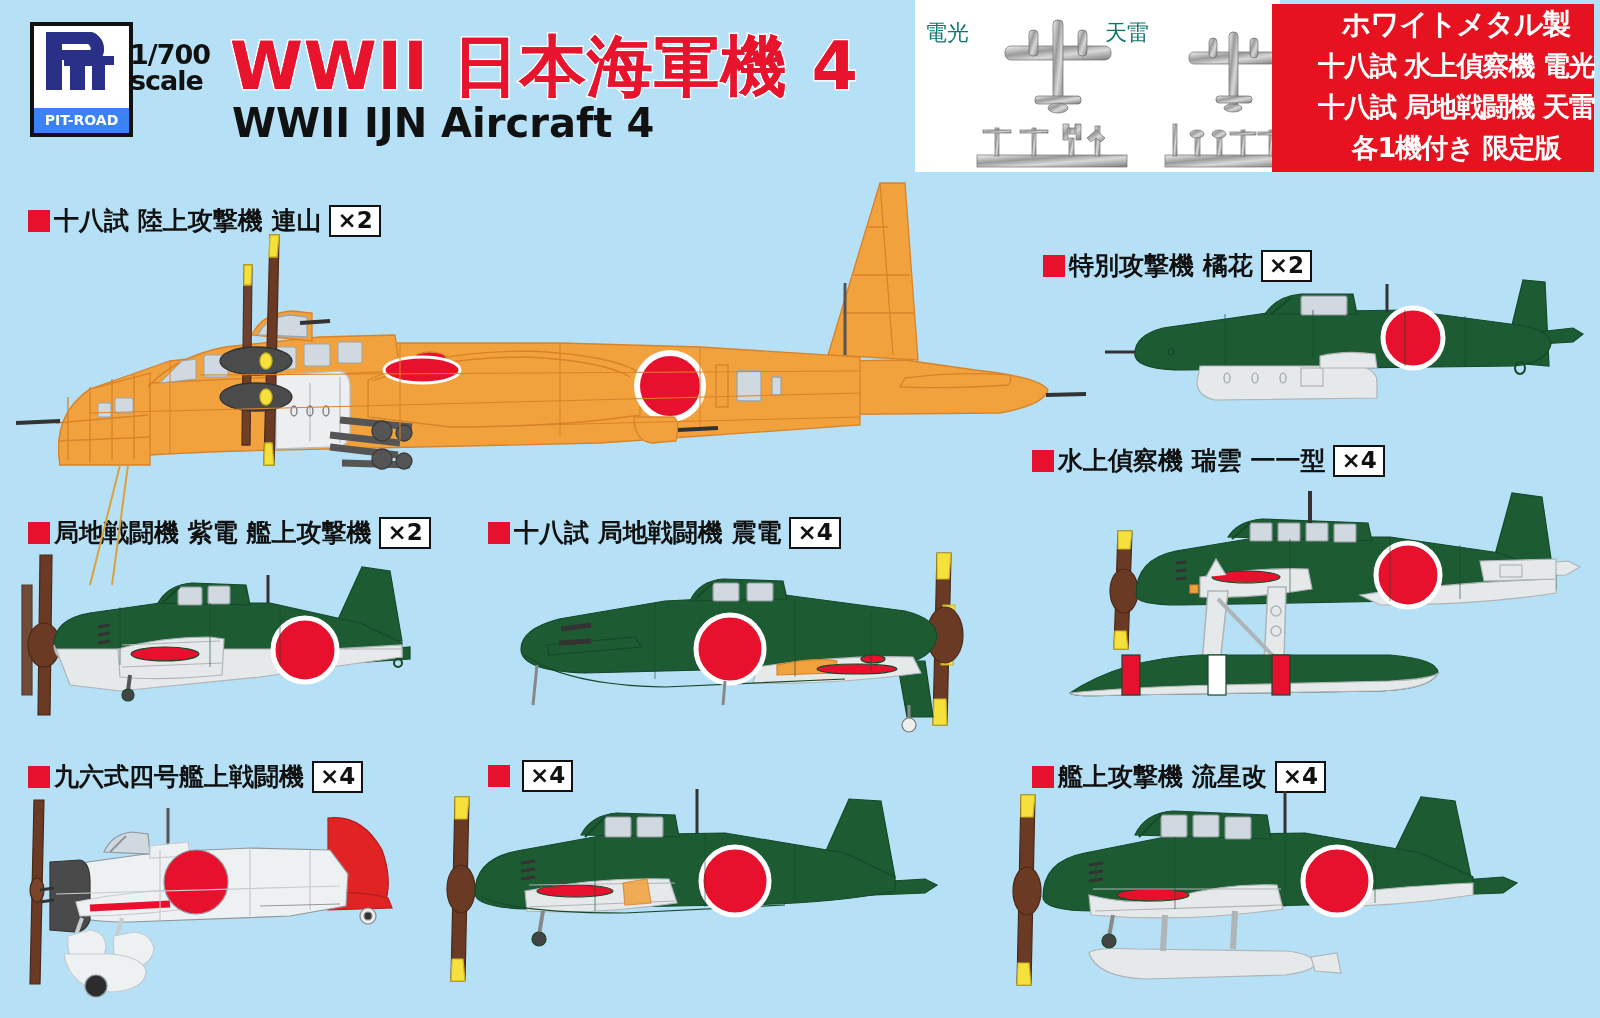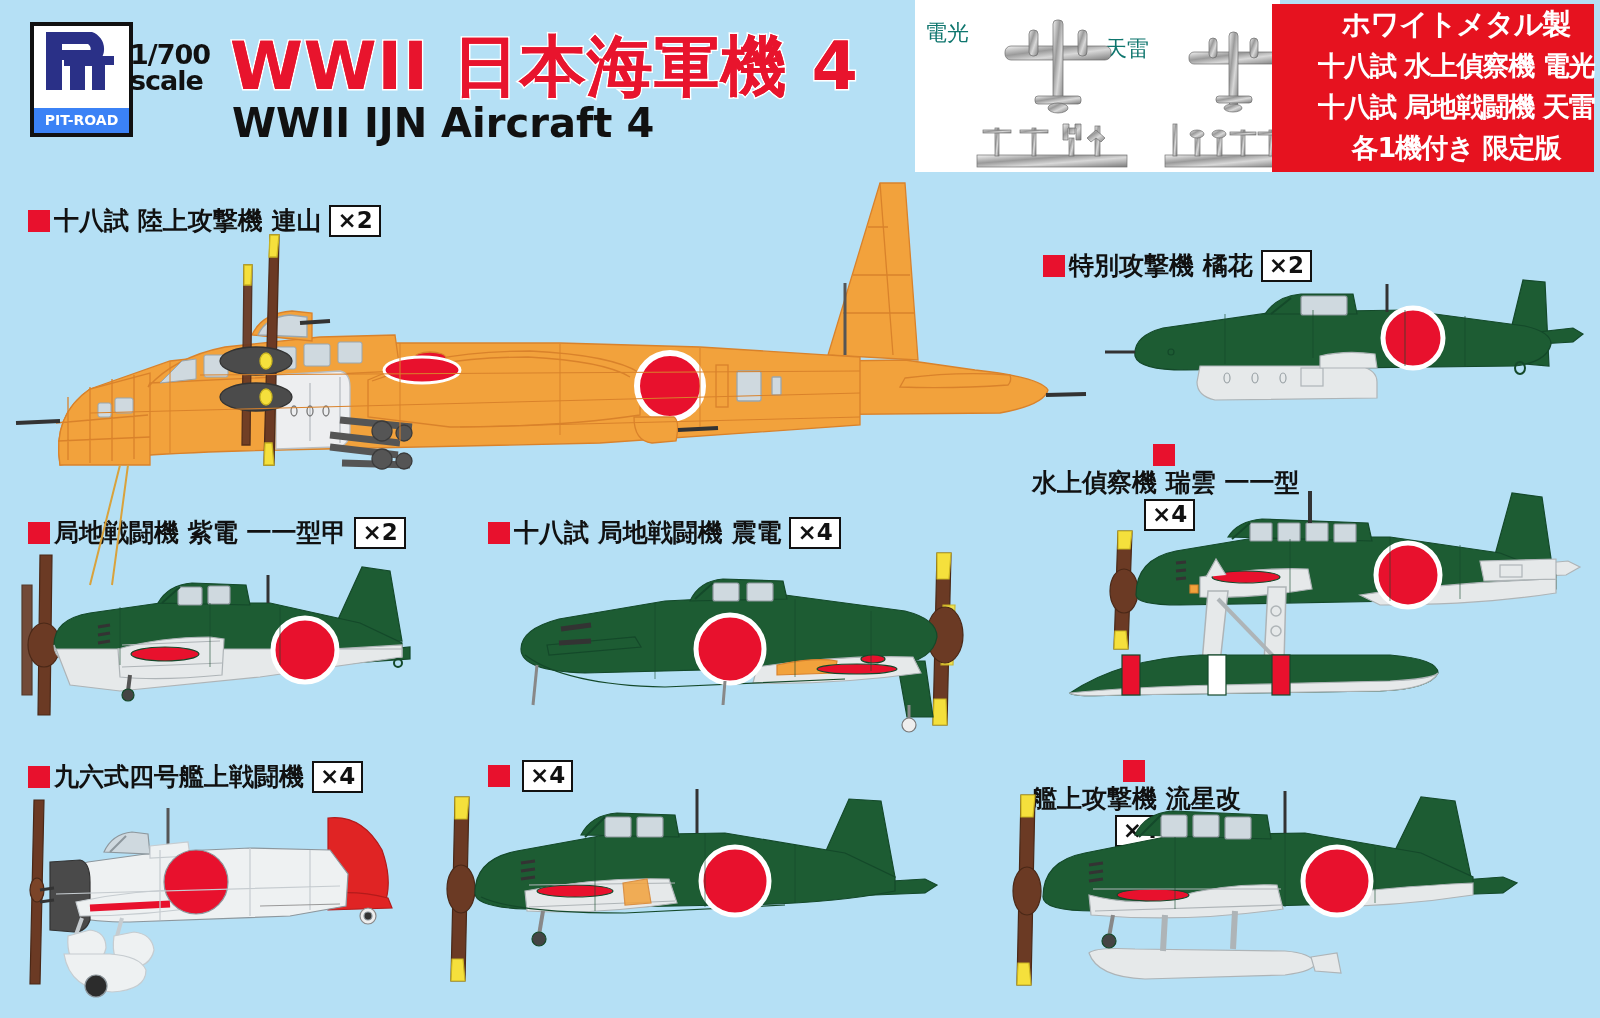--- a/index.html
+++ b/index.html
@@ -73,21 +73,21 @@
     <div>1/700</div>
     <div>scale</div>
   </div>
 
   <div class="abs maintitle">WWII 日本海軍機 4</div>
   <div class="maintitle-ink">WWII 日本海軍機 4</div>
   <div class="abs subtitle">WWII IJN Aircraft 4</div>
 
   <div class="abs photo">
     <div class="photo-lbl" style="left:10px;top:18px;">電光</div>
-    <div class="photo-lbl" style="left:190px;top:18px;margin-top:16px;">天雷</div>
+    <div class="photo-lbl" style="left:190px;top:18px;">天雷</div>
 
     <svg class="sprue" style="left:78px;top:12px;" width="130" height="108" viewBox="0 0 130 108">
       <defs>
         <linearGradient id="mtl" x1="0" y1="0" x2="1" y2="1">
           <stop offset="0" stop-color="#f2f2f2"></stop>
             <stop offset=".35" stop-color="#9a9a9a"></stop>
           <stop offset=".6" stop-color="#d8d8d8"></stop>
             <stop offset="1" stop-color="#7d7d7d"></stop>
         </linearGradient>
       </defs>
@@ -156,48 +156,48 @@
   </div>
 
   <div class="abs cap" style="left:1032px;top:249px;padding-left:11px;">
     <span class="sq"></span>
     <span class="txt">特別攻撃機 橘花</span>
     <span class="qty">×2</span>
   </div>
 
   <div class="abs cap" style="left:28px;top:516px;">
     <span class="sq"></span>
-    <span class="txt">局地戦闘機 紫電 一一型甲</span>
+    <span class="txt">局地戦闘機 紫電 艦上攻撃機</span>
     <span class="qty">×2</span>
   </div>
 
   <div class="abs cap" style="left:488px;top:516px;">
     <span class="sq"></span>
     <span class="txt">十八試 局地戦闘機 震電</span>
     <span class="qty">×4</span>
   </div>
 
-  <div class="abs cap" style="left:1032px;top:444px;flex-direction:column;">
+  <div class="abs cap" style="left:1032px;top:444px;">
     <span class="sq"></span>
     <span class="txt">水上偵察機 瑞雲 一一型</span>
     <span class="qty">×4</span>
   </div>
 
   <div class="abs cap" style="left:28px;top:760px;">
     <span class="sq"></span>
     <span class="txt">九六式四号艦上戦闘機</span>
     <span class="qty">×4</span>
   </div>
 
   <div class="abs cap" style="left:488px;top:760px;">
     <span class="sq"></span>
     <span class="qty">×4</span>
   </div>
 
-  <div class="abs cap" style="left:1032px;top:760px;flex-direction:column;">
+  <div class="abs cap" style="left:1032px;top:760px;">
     <span class="sq"></span>
     <span class="txt">艦上攻撃機 流星改</span>
     <span class="qty">×4</span>
   </div>
 
   <svg class="abs" style="left:0px;top:165px;" width="1090" height="280" viewBox="0 0 1090 280">
     <g stroke="#d9822b" stroke-width="1.3" fill="none">
 
       <path d="M828 190 L880 18 L905 18 L918 195 Z" fill="#f2a23c"></path>
       <path d="M880 18 L893 190 M853 110 L910 110 M843 148 L914 148 M868 62 L888 62" stroke="#d9822b"></path>

